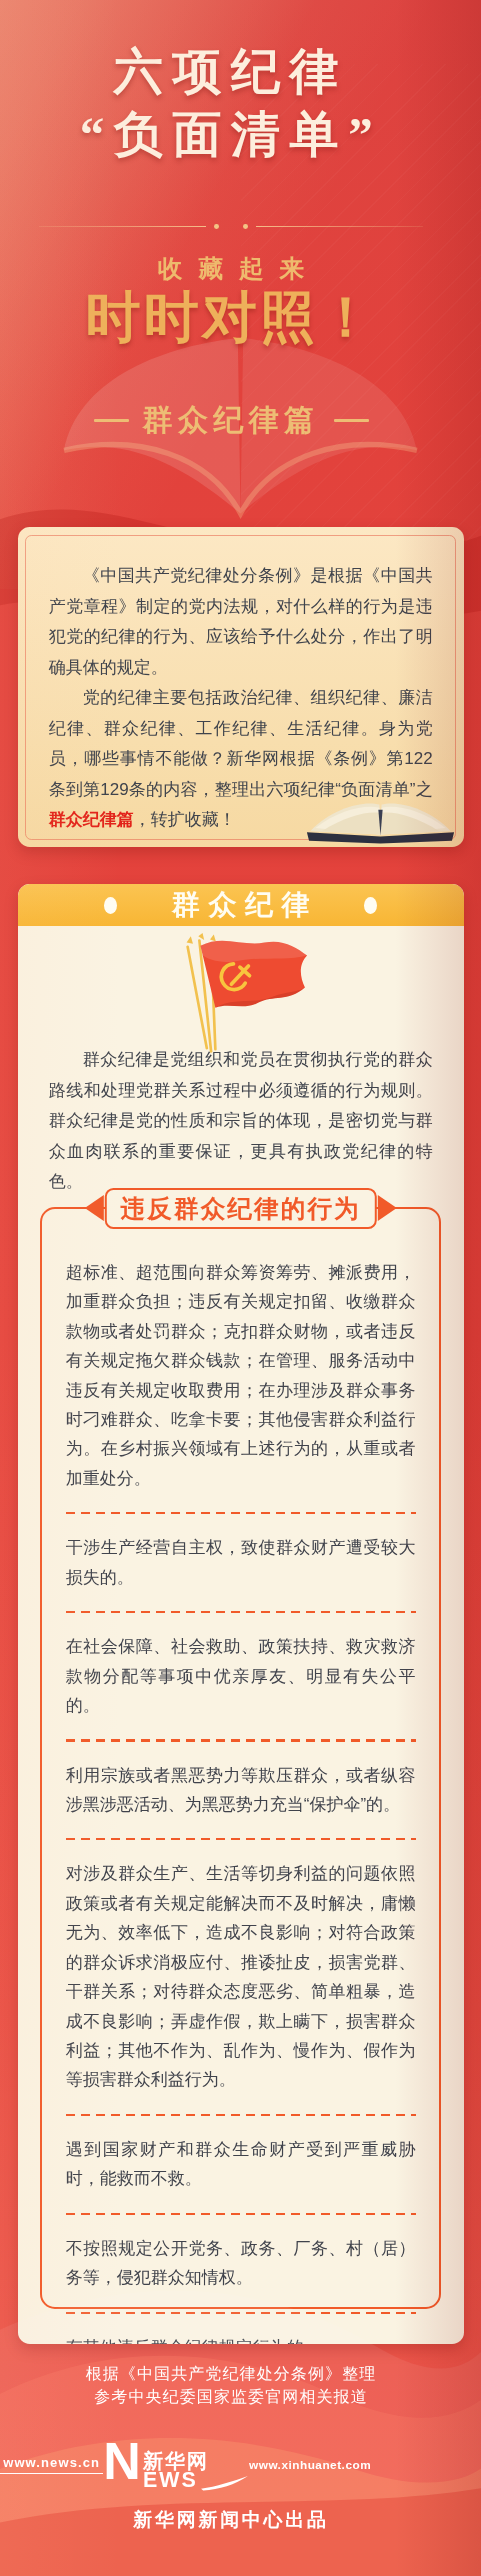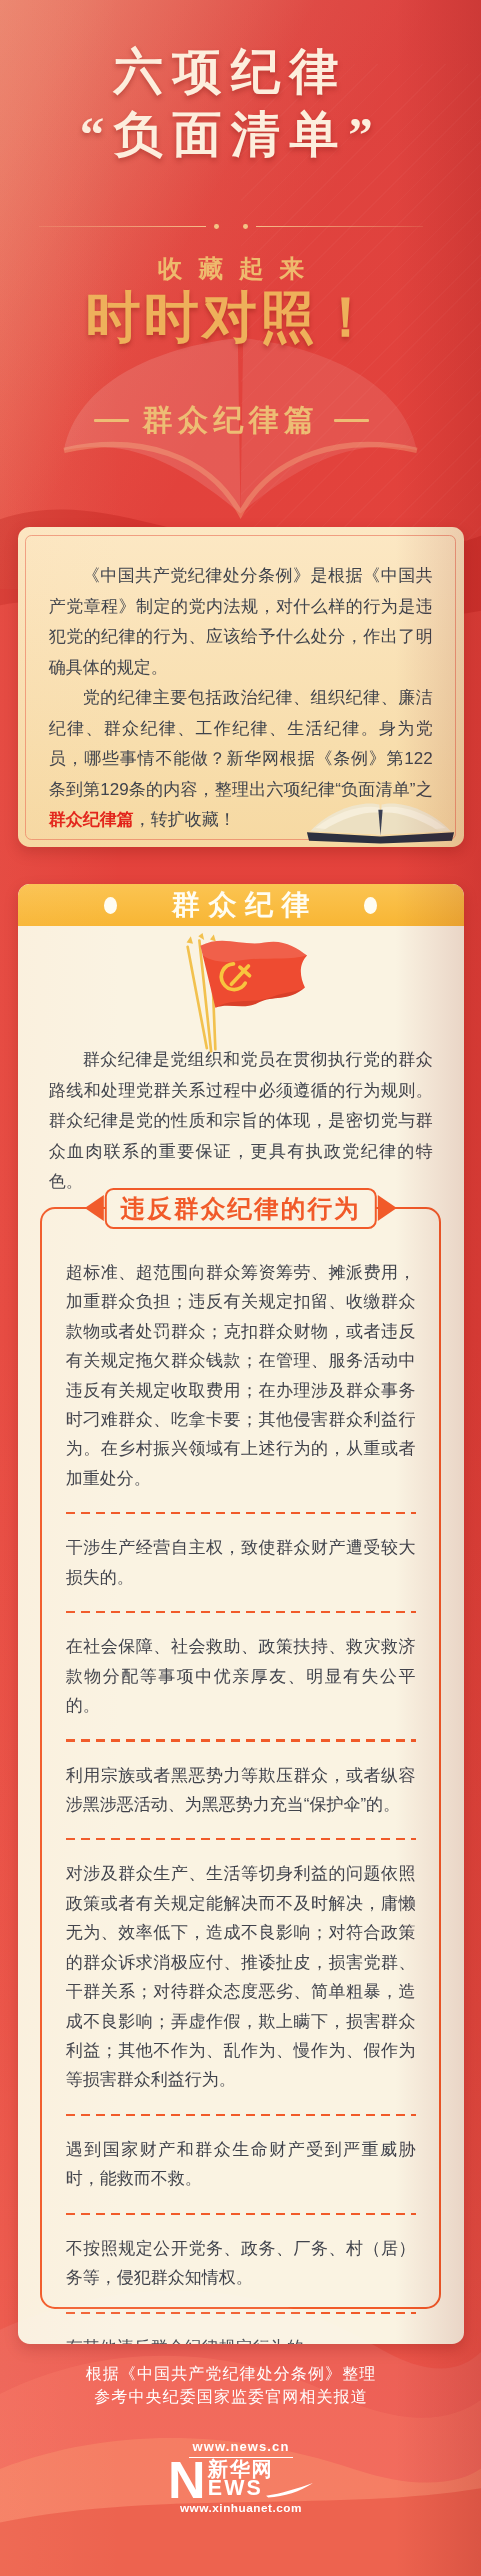--- a/index.html
+++ b/index.html
@@ -63,27 +63,27 @@
         border-left:19px solid #f15a29;margin-left:1.1px;}
   .vlabel .pill{background:#faf3e2;border:2.1px solid #f15a29;border-radius:8.6px;height:37px;
         display:flex;align-items:center;padding:0 14px;white-space:nowrap;
         color:#f15a29;font-size:24.6px;font-weight:900;letter-spacing:2.1px;}
   .vitems{padding:49px 23.6px 0 23.6px;}
   .vitem{color:#40434c;font-size:17px;line-height:29.4px;text-align:justify;}
   .vsep{height:2.1px;margin:19px 0;
         background:repeating-linear-gradient(90deg,#f15a29 0 8.6px,rgba(0,0,0,0) 8.6px 15px);}
   
   .src{color:#ffffff;font-size:16px;letter-spacing:1.1px;line-height:1;}
-  .logo{top:2439px;left:0;width:482px;display:flex;flex-direction:column;align-items:center;color:#fff;}
+  .logo{top:2439px;left:0;width:482px;display:flex;align-items:center;color:#fff;}
   .logo .url-top{font-size:13px;font-weight:700;letter-spacing:1.1px;border-bottom:1.6px solid #fff;
         padding:0 3.2px 2.7px 3.2px;}
   .logo .row{display:flex;align-items:flex-start;margin-top:1.1px;}
   .logo .bigN{font-size:52px;font-weight:900;line-height:.82;letter-spacing:0;}
   .logo .col{display:flex;flex-direction:column;align-items:flex-start;margin-left:2.1px;}
-  .logo .cn{font-size:20.3px;font-weight:900;letter-spacing:1.6px;line-height:1.0;margin-top:0;}
+  .logo .cn{font-size:20.3px;font-weight:900;letter-spacing:1.6px;line-height:1.0;margin-top:11px;}
   .logo .ewsrow{display:flex;align-items:flex-end;}
   .logo .ews{font-size:21.4px;font-weight:900;letter-spacing:2.1px;line-height:.9;}
   .logo .url-bot{font-size:11.8px;font-weight:700;letter-spacing:0.5px;margin-top:0;}
   .produced{top:2507px;color:#fff;font-size:19px;font-weight:700;letter-spacing:2.7px;}
   .svg-abs{position:absolute;pointer-events:none;}
 </style>
 </head>
 <body>
 
 <div class="page">
@@ -222,15 +222,16 @@
           <span class="ews">EWS</span>
           <svg width="49" height="16" viewBox="0 0 92 30" style="margin-left:2.1px;">
             <path d="M2 26 C30 22 62 12 90 2 C66 18 36 28 6 29 Z" fill="#ffffff"></path>
           </svg>
         </span>
       </span>
     </div>
     <div class="url-bot">www.xinhuanet.com</div>
   </div>
 
+  <div class="abs ctr produced">新华网新闻中心出品</div>
 
 </div>
 
 
 </body></html>

